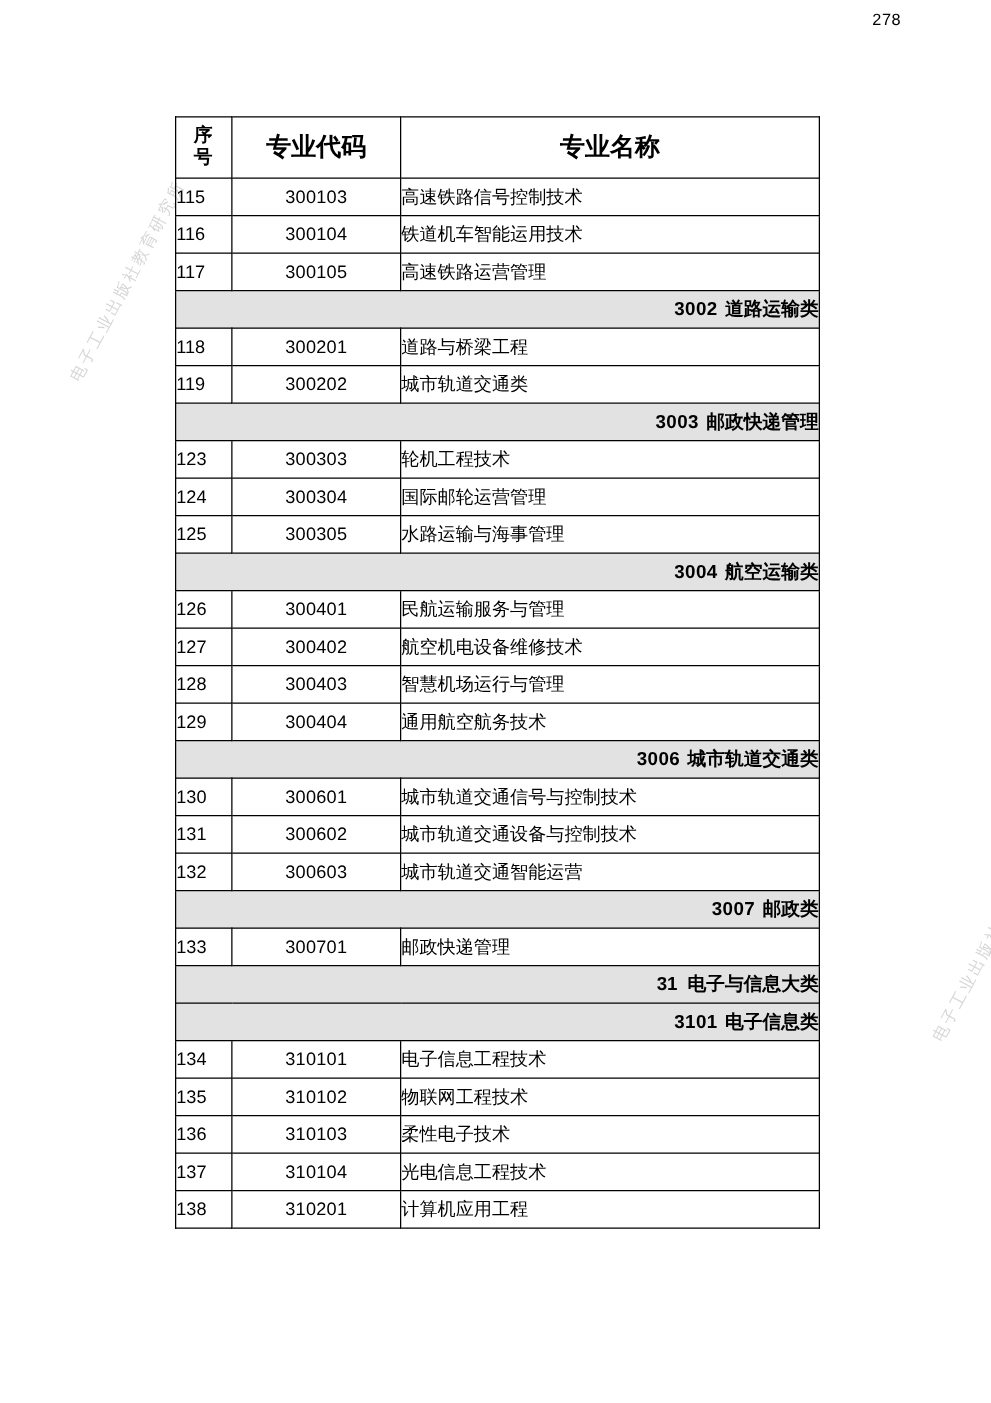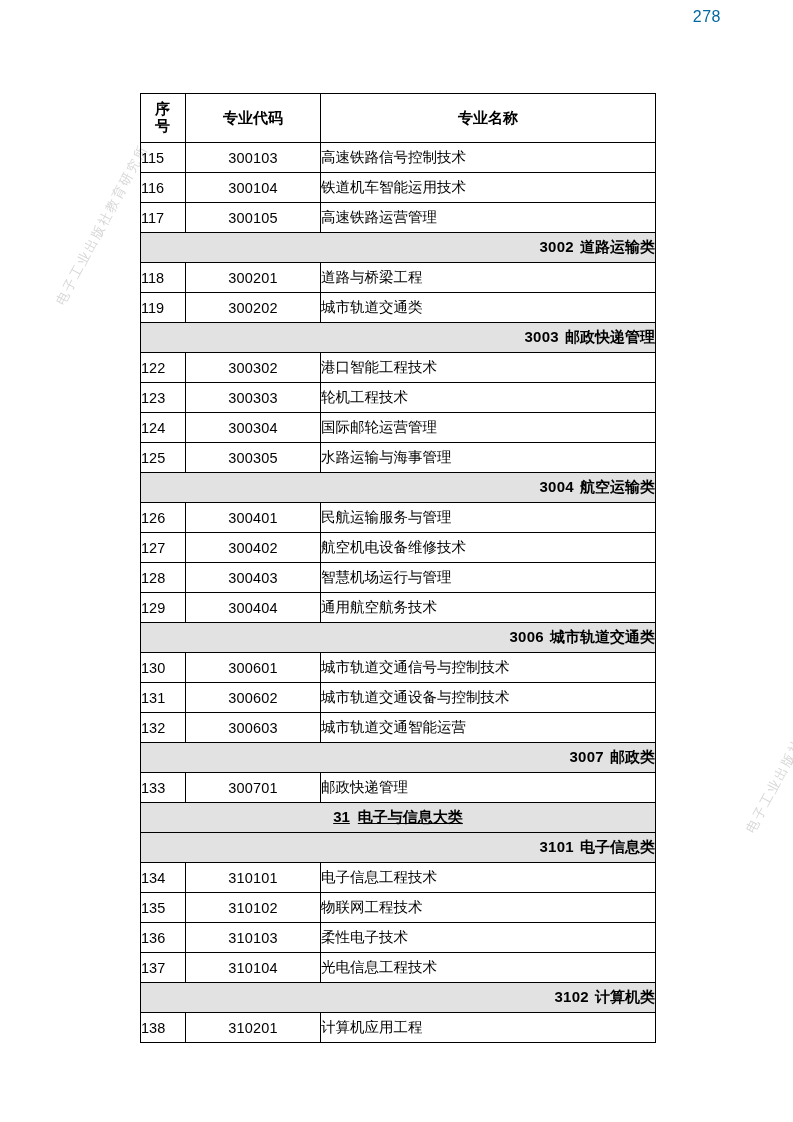--- a/index.html
+++ b/index.html
@@ -18,22 +18,22 @@
   .page {
     position: relative;
     width: 793px;
     height: 1122px;
     box-sizing: border-box;
   }
   .page-number {
     position: absolute;
     top: 8px;
     right: 72px;
-    font-size: 16px;
-    color: #0369a1;
+    font-size: 13px;
+    color: #000000;
     letter-spacing: 0.5px;
   }
   .table-wrap {
     position: absolute;
     left: 140px;
     top: 93px;
     width: 515px;
   }
   table.spec-table {
     border-collapse: collapse;
@@ -44,21 +44,21 @@
     border: 1px solid #000000;
     padding: 0;
     vertical-align: middle;
   }
   col.c-seq { width: 45px; }
   col.c-code { width: 135px; }
   col.c-name { width: 335px; }
 
   .th-cell {
     text-align: center;
-    font-size: 15px;
+    font-size: 20px;
     font-weight: bold;
     height: 48px;
     line-height: 1.15;
     padding: 2px 3px;
   }
   .th-seq {
     font-size: 15px;
     font-weight: bold;
     letter-spacing: 1px;
   }
@@ -94,25 +94,24 @@
     padding-left: 4px;
     font-weight: bold;
     font-size: 15px;
   }
   .group-cell .gcode {
     font-weight: bold;
     margin-right: 6px;
     letter-spacing: 0.3px;
   }
   .major-cell {
-    text-align: center;
+    text-align: right;
     padding-left: 7px;
     font-weight: bold;
     font-size: 15px;
-    text-decoration: underline;
   }
   .major-cell .gcode {
     font-weight: bold;
     margin-right: 8px;
   }
 
   
   .wm {
     position: absolute;
     color: rgba(120,120,120,0.30);
@@ -187,25 +186,20 @@
           </tr>
           <tr>
             <td class="row-cell cell-seq">119</td>
             <td class="row-cell cell-code">300202</td>
             <td class="row-cell cell-name">城市轨道交通类</td>
           </tr>
           <tr class="group-row">
             <td colspan="3" class="group-cell"><span class="gcode">3003</span><span>邮政快递管理</span></td>
           </tr>
           <tr>
-            <td class="row-cell cell-seq">122</td>
-            <td class="row-cell cell-code">300302</td>
-            <td class="row-cell cell-name">港口智能工程技术</td>
-          </tr>
-          <tr>
             <td class="row-cell cell-seq">123</td>
             <td class="row-cell cell-code">300303</td>
             <td class="row-cell cell-name">轮机工程技术</td>
           </tr>
           <tr>
             <td class="row-cell cell-seq">124</td>
             <td class="row-cell cell-code">300304</td>
             <td class="row-cell cell-name">国际邮轮运营管理</td>
           </tr>
           <tr>
@@ -281,23 +275,20 @@
           <tr>
             <td class="row-cell cell-seq">136</td>
             <td class="row-cell cell-code">310103</td>
             <td class="row-cell cell-name">柔性电子技术</td>
           </tr>
           <tr>
             <td class="row-cell cell-seq">137</td>
             <td class="row-cell cell-code">310104</td>
             <td class="row-cell cell-name">光电信息工程技术</td>
           </tr>
-          <tr class="group-row">
-            <td colspan="3" class="group-cell"><span class="gcode">3102</span><span>计算机类</span></td>
-          </tr>
           <tr>
             <td class="row-cell cell-seq">138</td>
             <td class="row-cell cell-code">310201</td>
             <td class="row-cell cell-name">计算机应用工程</td>
           </tr>
         </tbody>
     </table>
   </div>
 
 </div>

